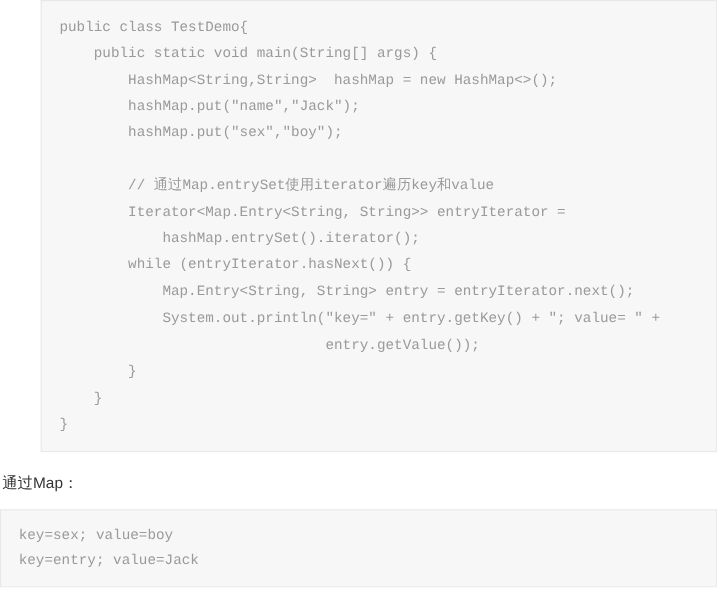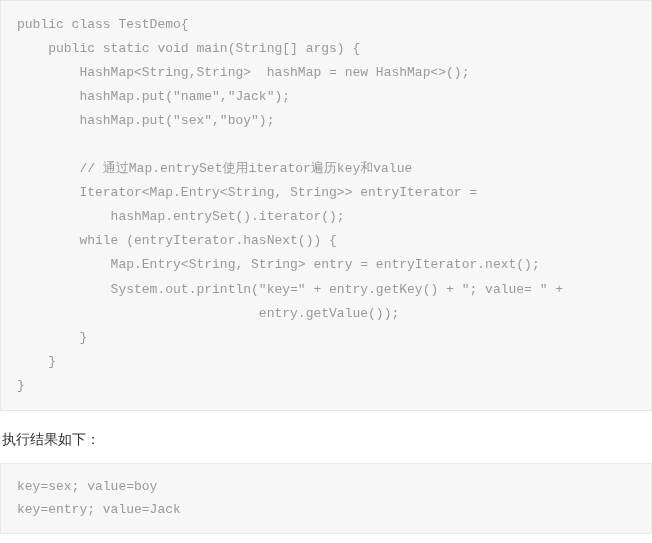--- a/index.html
+++ b/index.html
@@ -13,20 +13,21 @@
       background: #f7f7f7;
       border: 1px solid #e8e8e8;
       padding: 12px 16px;
       font-family: Consolas, Monaco, "Courier New", monospace;
       font-size: 13px;
       line-height: 1.85;
       color: #9a9a9a;
       white-space: pre;
       overflow-x: auto;
       margin-bottom: 20px;
+      margin-left: 37px;
     }
     .section-label {
       font-size: 14px;
       color: #333333;
       margin: 18px 0 14px 2px;
     }
     .output-block {
       background: #f7f7f7;
       border: 1px solid #e8e8e8;
       padding: 12px 16px;
@@ -50,16 +51,16 @@
         Iterator&lt;Map.Entry&lt;String, String&gt;&gt; entryIterator = 
             hashMap.entrySet().iterator();
         while (entryIterator.hasNext()) {
             Map.Entry&lt;String, String&gt; entry = entryIterator.next();
             System.out.println("key=" + entry.getKey() + "; value= " + 
                                entry.getValue());
         }
     }
 }</span></div>
 
-<div class="section-label">执行结果如下：</div>
+<div class="section-label">通过Map：</div>
 
 <div class="output-block"><span>key=sex; value=boy
 key=entry; value=Jack</span></div>
 
 </body></html>

